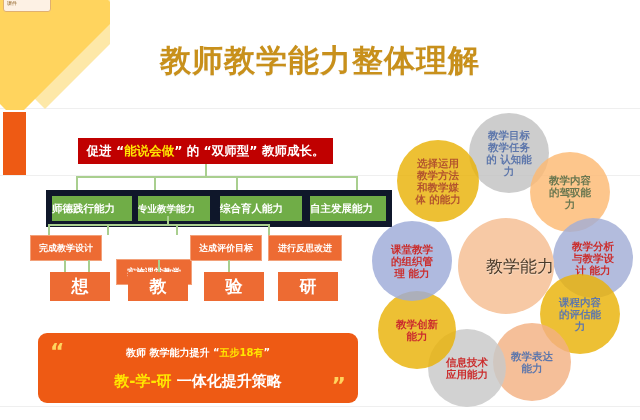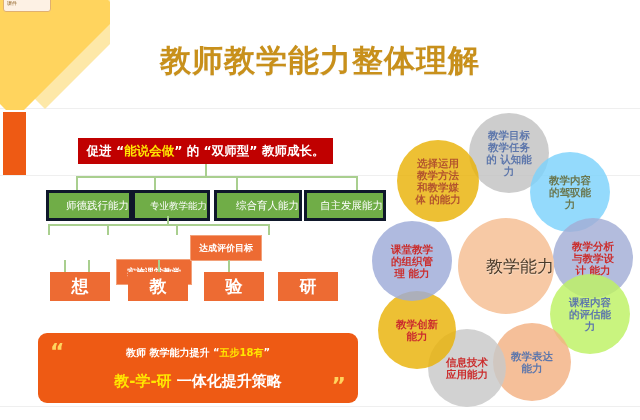--- a/index.html
+++ b/index.html
@@ -28,22 +28,22 @@
   
   .guide-rule{position:absolute;left:0;width:640px;height:1px;background:#efefef;z-index:0;}
 
   
   #flowchart{position:absolute;left:28px;top:128px;width:352px;height:200px;z-index:5;}
   #goal-banner{position:absolute;left:50px;top:10px;width:255px;height:26px;background:#c00000;
       color:#ffffff;font-size:12.5px;font-weight:bold;line-height:26px;text-align:center;white-space:nowrap;}
   #goal-banner .hl{color:#ffe600;}
 
   .lvl1-row{position:absolute;left:0;top:62px;width:352px;height:26px;}
-  .lvl1-box{position:absolute;top:0;height:25px;background:#70ad47;border:3px solid #0f172a;
-      color:#ffffff;font-weight:normal;text-align:right;white-space:nowrap;}
+  .lvl1-box{position:absolute;top:0;height:25px;background:#70ad47;border:6px solid #0f172a;
+      color:#ffffff;font-weight:bold;text-align:left;white-space:nowrap;}
 
   .lvl2-row{position:absolute;left:0;top:107px;width:352px;height:25px;}
   .lvl2-box{position:absolute;top:0;height:24px;background:#ed6b33;border:1px solid #f2a17a;
       color:#ffffff;font-weight:bold;text-align:center;white-space:nowrap;font-size:9px;line-height:24px;}
 
   .lvl3-row{position:absolute;left:0;top:144px;width:352px;height:30px;}
   .lvl3-box{position:absolute;top:0;height:29px;background:#ed6b33;color:#ffffff;
       font-weight:bold;text-align:center;font-size:17px;line-height:29px;}
 
   .conn{position:absolute;background:#a9cf8f;}
@@ -114,25 +114,31 @@
   </div>
 
   <div class="conn" style="left:139px;top:88px;width:2px;height:8px;"></div>
   <div class="conn" style="left:20px;top:96px;width:222px;height:2px;"></div>
   <div class="conn" style="left:20px;top:96px;width:2px;height:11px;"></div>
   <div class="conn" style="left:79px;top:96px;width:2px;height:11px;"></div>
   <div class="conn" style="left:148px;top:96px;width:2px;height:11px;"></div>
   <div class="conn" style="left:240px;top:96px;width:2px;height:11px;"></div>
 
   <div class="lvl2-row">
+    <div class="lvl2-box" style="left:2px;width:70px;">
+      <span>完成教学设计</span>
+    </div>
     <div class="lvl2-box" style="left:88px;width:74px;margin-top:24px;">
       <span>实施课堂教学</span>
     </div>
     <div class="lvl2-box" style="left:162px;width:70px;">
       <span>达成评价目标</span>
+    </div>
+    <div class="lvl2-box" style="left:240px;width:72px;">
+      <span>进行反思改进</span>
     </div>
   </div>
 
   <div class="conn" style="left:36px;top:132px;width:2px;height:12px;"></div>
   <div class="conn" style="left:60px;top:132px;width:2px;height:12px;"></div>
   <div class="conn" style="left:130px;top:132px;width:2px;height:12px;"></div>
   <div class="conn" style="left:200px;top:132px;width:2px;height:12px;"></div>
 
   <div class="lvl3-row">
     <div class="lvl3-box" style="left:22px;width:60px;">
@@ -162,31 +168,31 @@
 </div>
 
 <div id="venn-diagram">
   <div id="venn-circles-layer">
       <div class="venn-circle" style="left: 97px; top: 5px; width: 80px; height: 80px; background: rgb(195, 195, 195); opacity: 0.82; color: rgb(59, 90, 154); font-size: 10.5px;">
         <span style="white-space: pre-line;">教学目标
 教学任务
 的 认知能
 力</span>
       </div>
-      <div class="venn-circle" style="left: 158px; top: 44px; width: 80px; height: 80px; background: #7dd3fc; opacity: 0.82; color: rgb(74, 90, 42); font-size: 10.5px;">
+      <div class="venn-circle" style="left: 158px; top: 44px; width: 80px; height: 80px; background: #fdba74; opacity: 0.82; color: rgb(74, 90, 42); font-size: 10.5px;">
         <span style="white-space: pre-line;">教学内容
 的驾驭能
 力</span>
       </div>
       <div class="venn-circle" style="left: 181px; top: 110px; width: 80px; height: 80px; background: rgb(163, 174, 214); opacity: 0.82; color: rgb(192, 0, 0); font-size: 10.5px;">
         <span style="white-space: pre-line;">教学分析
 与教学设
 计 能力</span>
       </div>
-      <div class="venn-circle" style="left: 178px; top: 166px; width: 80px; height: 80px; background: #bef264; opacity: 0.82; color: rgb(59, 90, 154); font-size: 10.5px;">
+      <div class="venn-circle" style="left: 168px; top: 166px; width: 80px; height: 80px; background: #eab308; opacity: 0.82; color: rgb(59, 90, 154); font-size: 10.5px;">
         <span style="white-space: pre-line;">课程内容
 的评估能
 力</span>
       </div>
       <div class="venn-circle" style="left: 121px; top: 215px; width: 78px; height: 78px; background: rgb(244, 177, 131); opacity: 0.82; color: rgb(59, 90, 154); font-size: 10.5px;">
         <span style="white-space: pre-line;">教学表达
 能力</span>
       </div>
       <div class="venn-circle" style="left: 56px; top: 221px; width: 78px; height: 78px; background: rgb(201, 201, 201); opacity: 0.82; color: rgb(192, 0, 0); font-size: 10.5px;">
         <span style="white-space: pre-line;">信息技术

